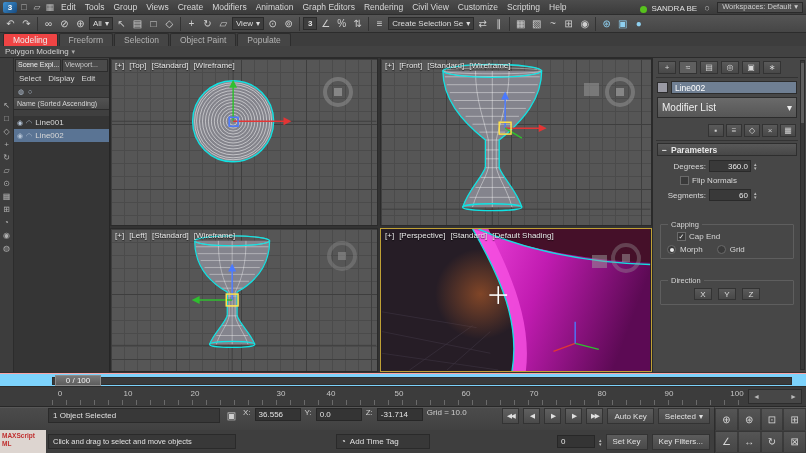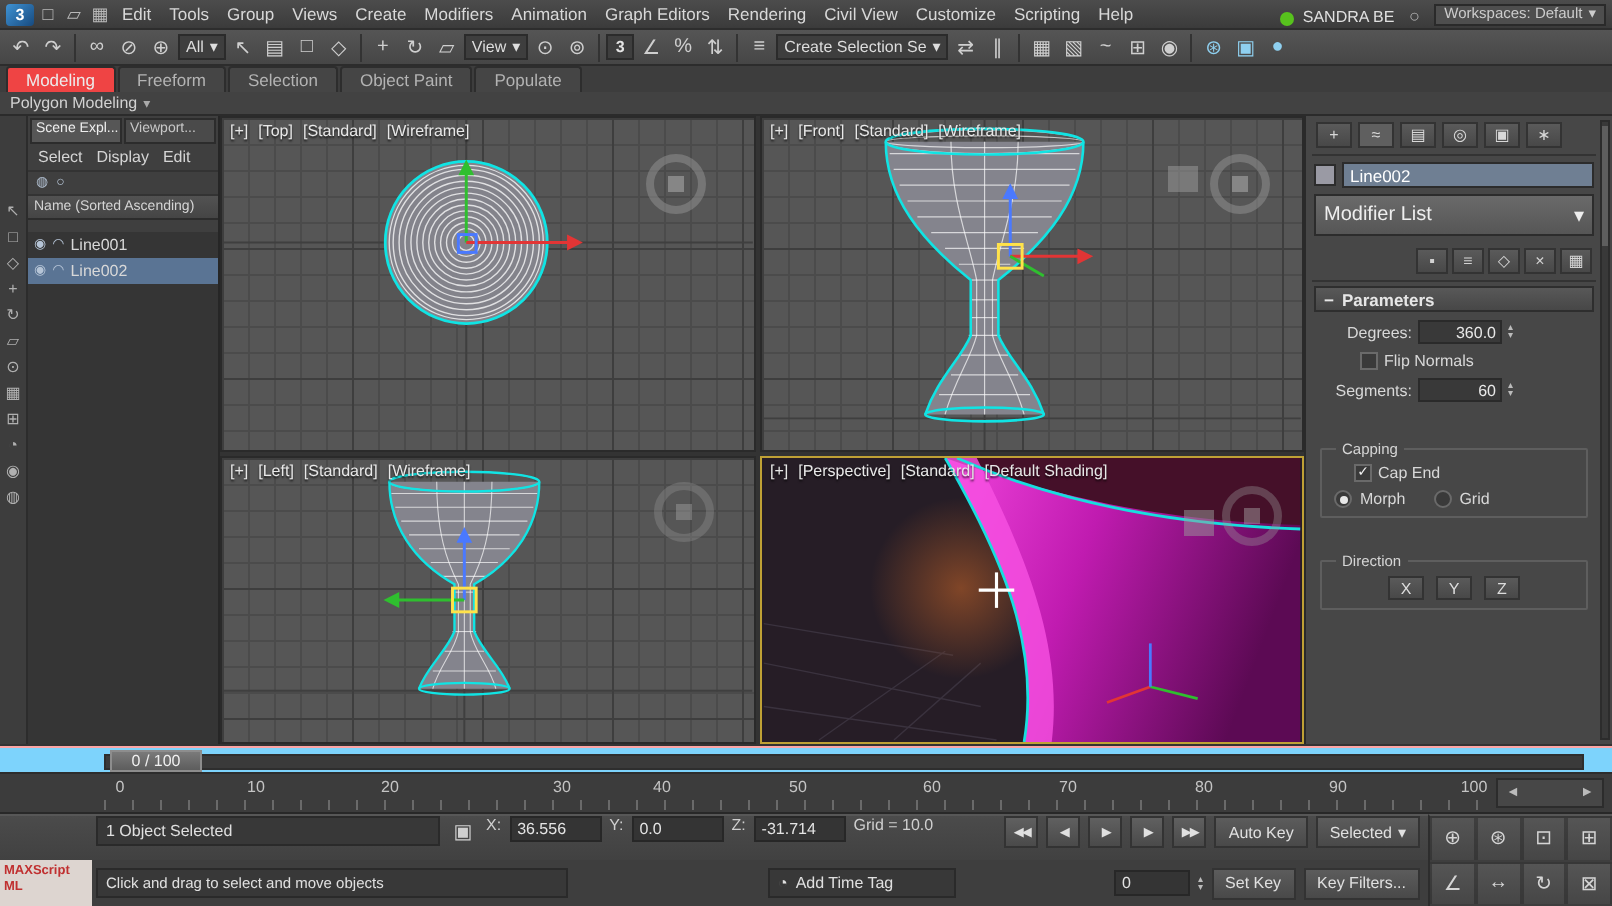--- a/index.html
+++ b/index.html
@@ -549,21 +549,21 @@
     <span class="pb-btn">▶</span>
     <span class="pb-btn">▶▶</span>
     <span class="sbtn">Auto Key</span>
     <span class="sbtn">
       <span>Selected</span>
       <span>▾</span>
     </span>
   </div>
 
   <div class="status2">
-    <div class="sunken" style="margin-left:44px;width:236px;font-size:7.5px">Click and drag to select and move objects</div>
+    <div class="sunken" style="margin-left:44px;width:188px;font-size:7.5px">Click and drag to select and move objects</div>
     <div class="sunken" style="margin-left:96px;width:94px;gap:4px">
       <span>◔</span>
       <span>Add Time Tag</span>
     </div>
     <span style="margin-left:auto"></span>
     <div class="coord-field" style="width:38px">0</div>
     <span class="spin">
       <span>▴</span>
         <span>▾</span>
     </span>

